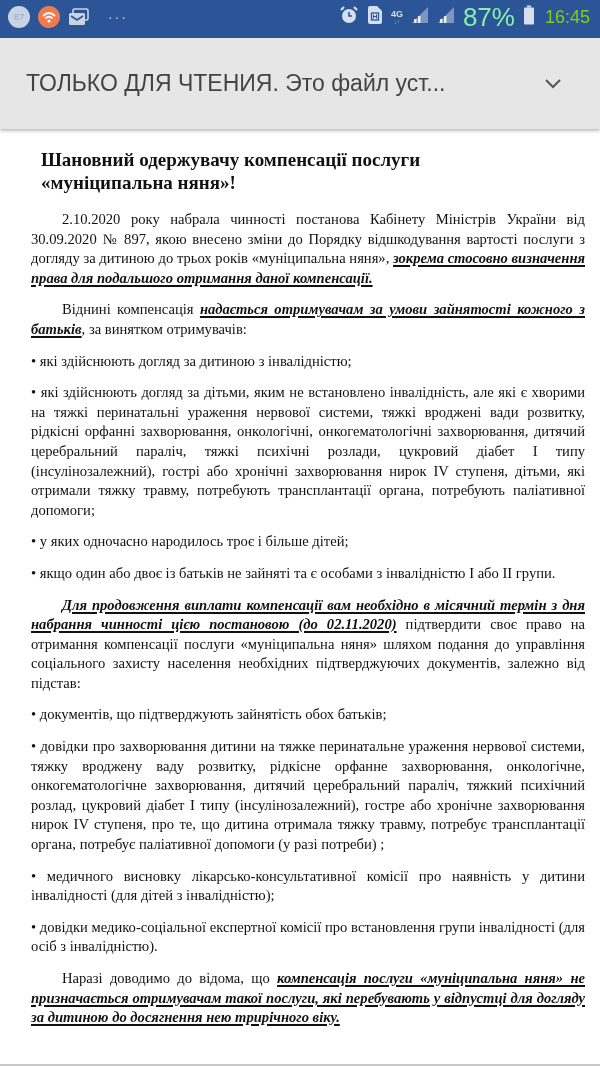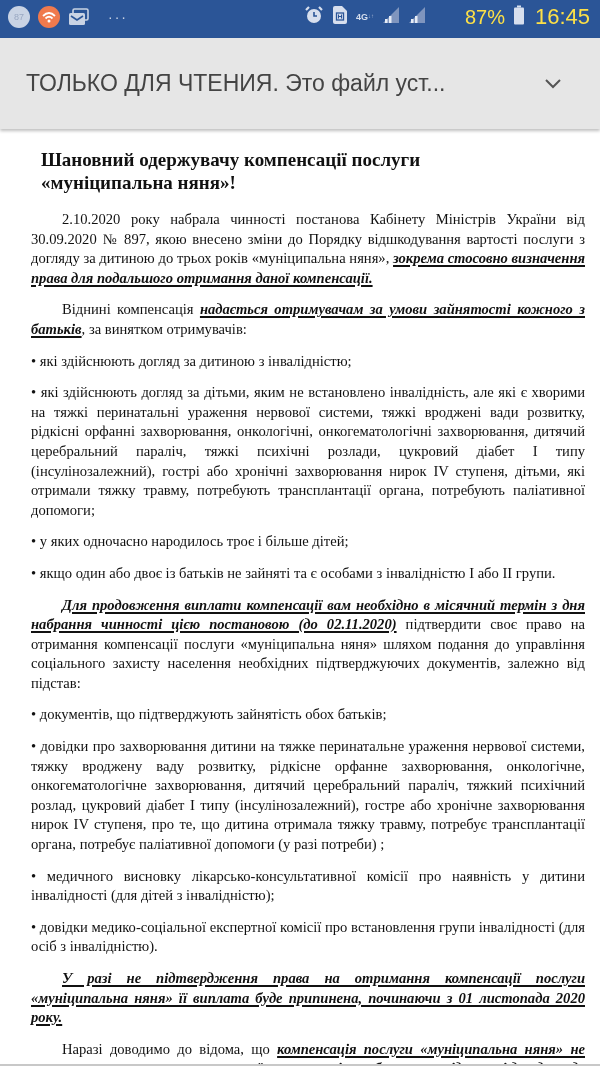--- a/index.html
+++ b/index.html
@@ -17,22 +17,22 @@
     .notif-badge {
       width: 22px; height: 22px; border-radius: 50%; background: #c9d3e4;
       color: #9aa8c2; font-size: 9px; display: flex; align-items: center; justify-content: center;
     }
     .notif-wifi {
       width: 22px; height: 22px; border-radius: 50%; background: #f07a4d;
       display: flex; align-items: center; justify-content: center;
     }
     .notif-mail { width: 22px; height: 20px; display: flex; align-items: center; justify-content: center; }
     .dots { color: #c9d3e4; font-size: 14px; letter-spacing: 2px; margin-left: 10px; }
-    .sb-time { font-size: 22px; color: #fde047; margin-left: 2px; }
-    .sb-battery-pct { font-size: 20px; color: #fde047; margin-left: 31px; }
+    .sb-time { font-size: 18px; color: #84cc16; margin-left: 2px; }
+    .sb-battery-pct { font-size: 26px; color: #86efac; }
     .net-label { font-size: 9px; line-height: 9px; color: #d7dfee; font-weight: bold; text-align: center; }
     .net-sub { font-size: 6px; color: #9fb1d1; text-align: center; }
 
     
     .app-header {
       position: absolute; left: 0; top: 38px; width: 600px; height: 91px;
       background: #e6e6e6;
       display: flex; align-items: center; justify-content: space-between;
       padding: 0 36px 0 26px;
       box-shadow: 0 2px 3px rgba(0,0,0,0.25);
@@ -96,21 +96,21 @@
         <path d="M2 5 L5 2 M18 5 L15 2" stroke="#d7dfee" stroke-width="2.2"></path>
       </svg>
     </span>
     <span>
       <svg width="16" height="20" viewBox="0 0 16 20">
         <path d="M1 3 Q1 1 3 1 H10 L15 6 V17 Q15 19 13 19 H3 Q1 19 1 17 Z" fill="#d7dfee"></path>
         <rect x="4.5" y="8" width="7" height="7" fill="none" stroke="#2b5597" stroke-width="1.3"></rect>
         <path d="M6.5 9.5 V13.5 M9.5 9.5 V13.5 M6.5 11.5 H9.5" stroke="#2b5597" stroke-width="1"></path>
       </svg>
     </span>
-    <span style="display:flex;flex-direction:row;">
+    <span style="display:flex;flex-direction:column;">
       <span class="net-label">4G</span>
       <span class="net-sub">↓↑</span>
     </span>
     <span>
       <svg width="18" height="18" viewBox="0 0 18 18">
         <path d="M17 1 V17 H1 Z" fill="#7f95be"></path>
         <rect x="3" y="13" width="2.5" height="4" fill="#e6ecf6"></rect>
         <rect x="7" y="10" width="2.5" height="7" fill="#e6ecf6"></rect>
       </svg>
     </span>
@@ -157,18 +157,17 @@
     <div class="b gap">• у яких одночасно народилось троє і більше дітей;</div>
     <div class="b gap">• якщо один або двоє із батьків не зайняті та є особами з інвалідністю I або II групи.</div>
 
     <div class="p gap"><span class="em">Для продовження виплати компенсації вам необхідно в місячний термін з дня набрання чинності цією постановою (до 02.11.2020)</span><span> підтвердити своє право на отримання компенсації послуги «муніципальна няня» шляхом подання до управління соціального захисту населення необхідних підтверджуючих документів, залежно від підстав:</span></div>
 
     <div class="b gap">• документів, що підтверджують зайнятість обох батьків;</div>
     <div class="b gap">• довідки про захворювання дитини на тяжке перинатальне ураження нервової системи, тяжку вроджену ваду розвитку, рідкісне орфанне захворювання, онкологічне, онкогематологічне захворювання, дитячий церебральний параліч, тяжкий психічний розлад, цукровий діабет I типу (інсулінозалежний), гостре або хронічне захворювання нирок IV  ступеня, про те, що дитина отримала тяжку травму, потребує трансплантації органа, потребує паліативної допомоги (у разі потреби) ;</div>
     <div class="b gap">• медичного висновку лікарсько-консультативної комісії про наявність у дитини інвалідності (для дітей з інвалідністю);</div>
     <div class="b gap">• довідки медико-соціальної експертної комісії про встановлення групи інвалідності (для осіб з інвалідністю).</div>
 
-    <div class="p gap"><span class="em">У разі не підтвердження права на отримання компенсації послуги «муніципальна няня» її виплата буде припинена, починаючи з 01 листопада 2020 року.</span></div>
 
     <div class="p gap"><span>Наразі доводимо до відома, що </span><span class="em">компенсація послуги «муніципальна няня» не призначається отримувачам такої послуги, які перебувають у відпустці для догляду за дитиною до досягнення нею трирічного віку.</span></div>
   </div>
   <div class="bottom-bar"></div>
 </div>
 
 </body></html>

